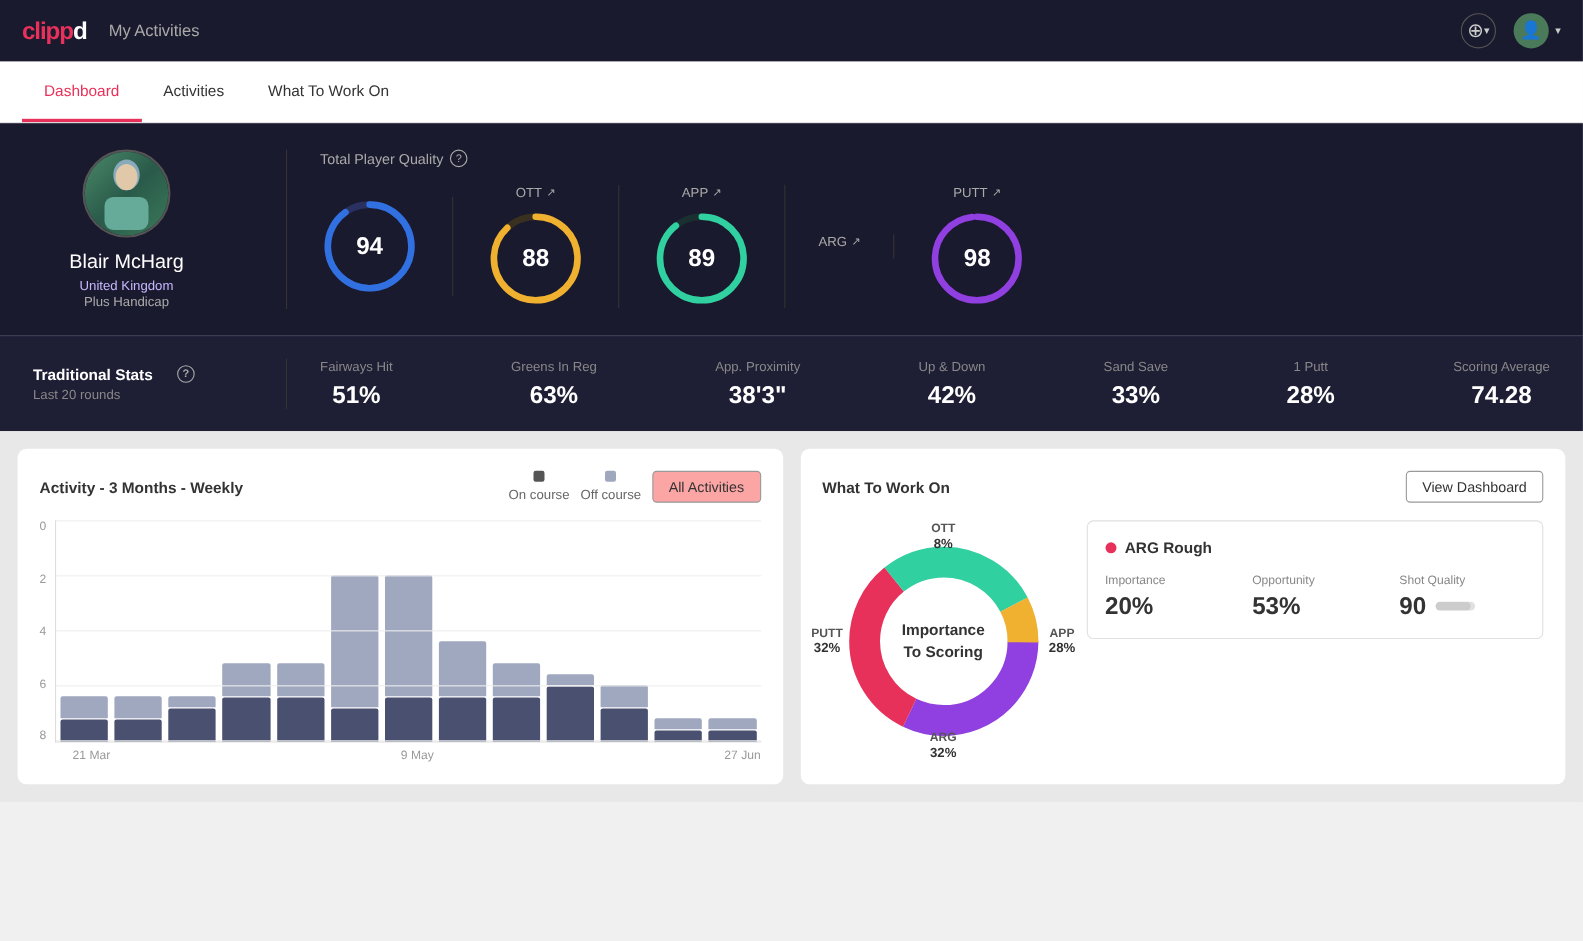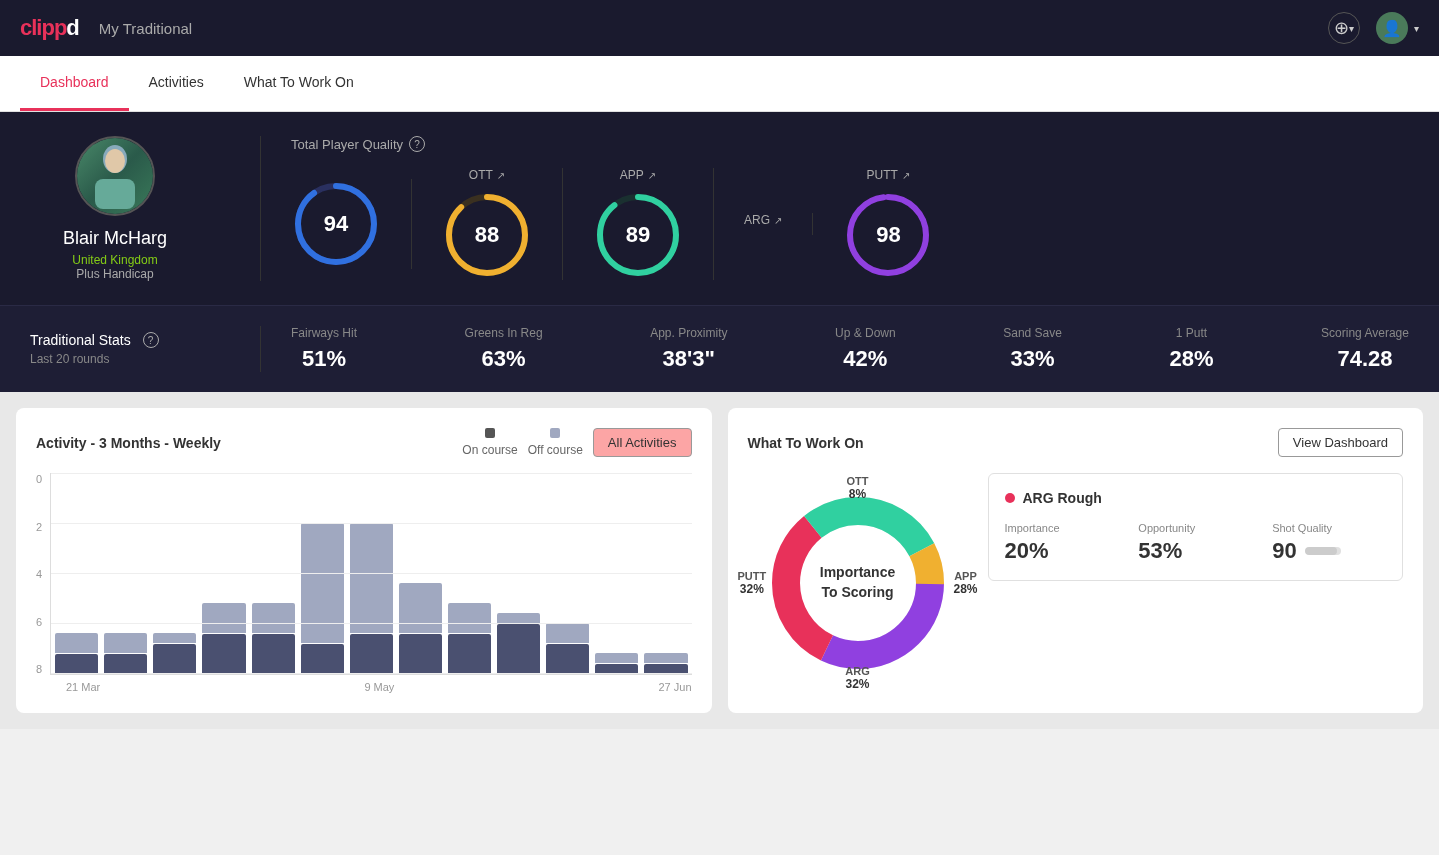--- a/index.html
+++ b/index.html
@@ -127,21 +127,21 @@
       font-size: 28px;
     }
     .player-name {
       font-size: 18px;
       font-weight: 400;
       color: #fff;
       text-align: center;
     }
     .player-country {
       font-size: 12px;
-      color: #84cc16;
+      color: #c4b5fd;
       text-align: center;
       margin-top: 4px;
     }
     .player-handicap {
       font-size: 12px;
       color: #aaa;
       text-align: center;
     }
 
     
@@ -229,25 +229,25 @@
       align-items: center;
       gap: 0;
       border-top: 1px solid #2a2a45;
     }
     .stats-title-section {
       min-width: 200px;
       padding-right: 30px;
     }
     .stats-title {
       font-size: 14px;
-      font-weight: 400;
+      font-weight: 700;
       color: #fff;
       display: flex;
       align-items: center;
-      gap: 12px;
+      gap: 22px;
     }
     .stats-subtitle {
       font-size: 12px;
       color: #888;
       margin-top: 4px;
     }
     .stats-divider {
       width: 1px;
       background: #333;
       align-self: stretch;
@@ -477,21 +477,21 @@
 </head>
 <body>
 
 <div class="header">
   <div class="header-left">
     <div class="logo">
       <span class="logo-text">
         <span style="color:#e8315a">clip</span><span style="color:#e8315a">p</span><span style="color:#fff">d</span>
       </span>
     </div>
-    <span class="header-title">My Traditional</span>
+    <span class="header-title">My Activities</span>
   </div>
   <div class="header-right">
     <button class="header-icon-btn">
       <span>⊕</span>
       <span style="font-size:10px">▾</span>
     </button>
     <button class="avatar-btn">
       <div class="avatar-circle">
         <span style="font-size:16px">👤</span>
       </div>

